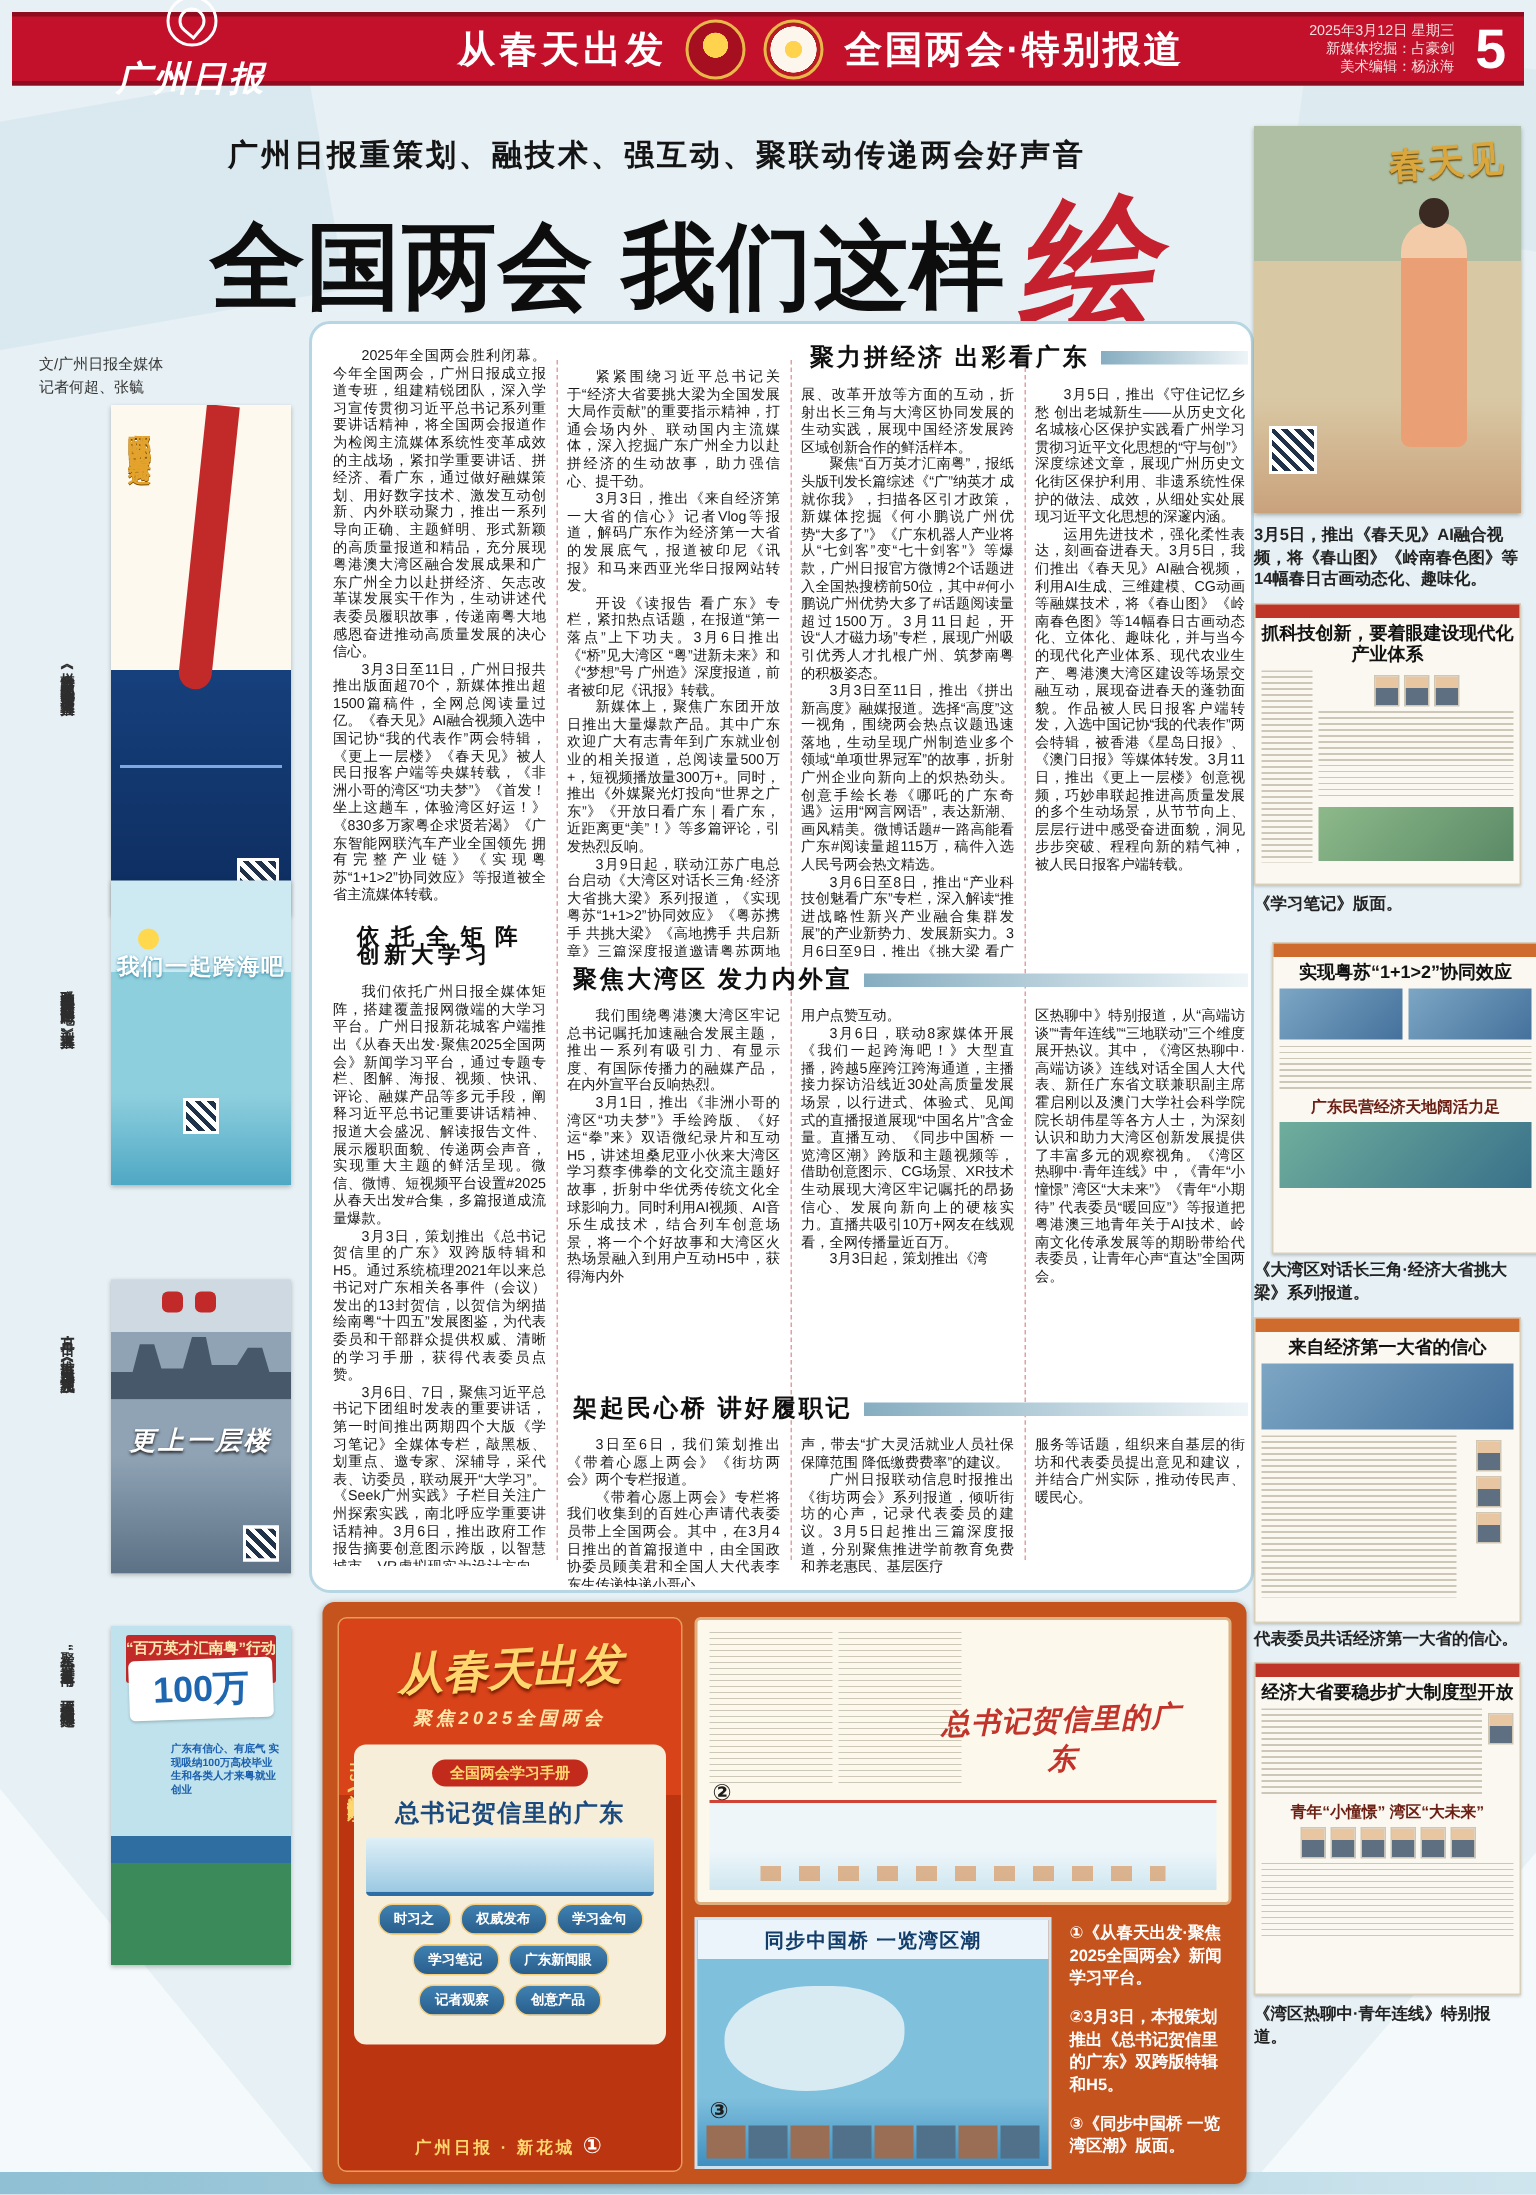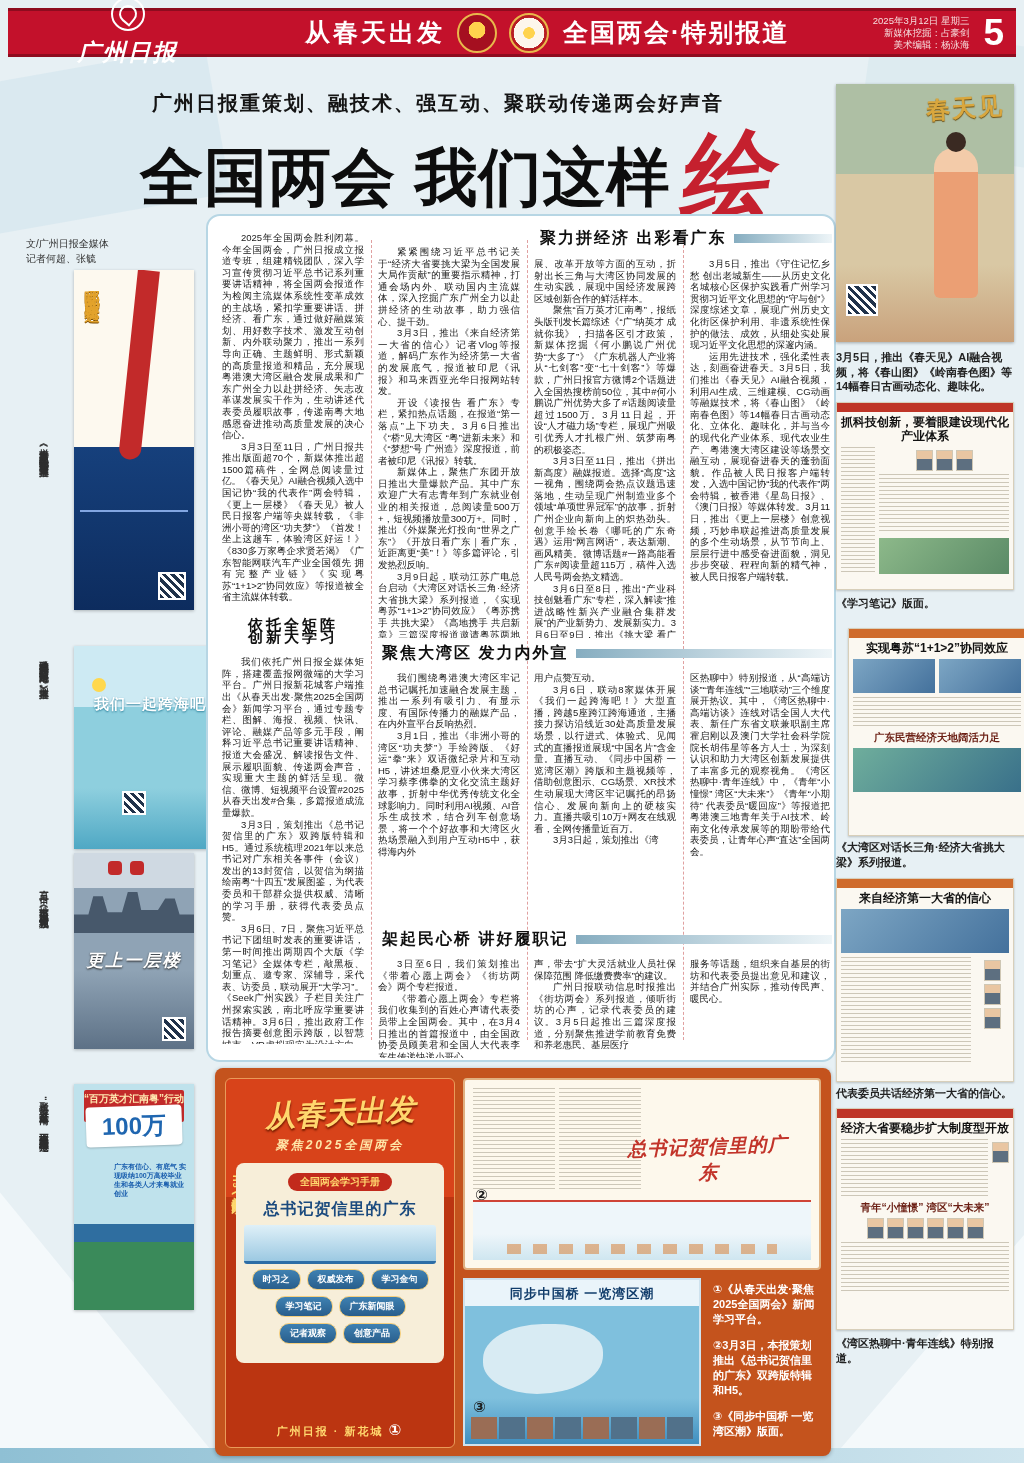--- a/index.html
+++ b/index.html
@@ -48,21 +48,21 @@
   .poster{position:absolute;left:74px;width:120px;box-shadow:0 1px 3px rgba(0,0,0,.25);overflow:hidden;}
   .p1{top:270px;height:340px;background:linear-gradient(180deg,#fdf9ef 0 52%,#16407c 52%,#0d2c5e);}
   .p1-swoosh{position:absolute;left:54px;top:0;width:22px;height:190px;background:#c22a2a;
         border-radius:0 0 40px 40px;transform:rotate(6deg);}
   .p1-title{position:absolute;left:8px;top:8px;writing-mode:vertical-rl;font-size:15px;font-weight:900;
         color:#e3a32c;letter-spacing:3px;text-shadow:0 1px 0 #7a4a00;}
   .p1-bridge{position:absolute;left:6px;top:240px;right:6px;height:2px;background:#9fc2ff;opacity:.8;}
   .qr{position:absolute;background:#fff;border:2px solid #fff;
       background-image:repeating-linear-gradient(45deg,#20324a 0 3px,#fff 3px 6px);}
   .p1 .qr{right:8px;bottom:10px;width:24px;height:24px;}
-  .p2{top:646px;height:203px;background:linear-gradient(180deg,#cdeaf3 0 30%,#8ecfde 30% 70%,#4fa8c4);padding-left:32px;}
+  .p2{top:587px;height:203px;background:linear-gradient(180deg,#cdeaf3 0 30%,#8ecfde 30% 70%,#4fa8c4);}
   .p2-sun{position:absolute;left:18px;top:32px;width:14px;height:14px;border-radius:50%;background:#ffd84d;}
   .p2-title{position:absolute;left:0;right:0;top:48px;text-align:center;font-size:15px;font-weight:900;
         color:#fff;text-shadow:0 1px 2px #2a7f9a;letter-spacing:1px;line-height:20px;}
   .p2 .qr{left:48px;bottom:34px;width:20px;height:20px;}
   .p3{top:853px;height:196px;background:linear-gradient(180deg,#cfd9e2 0 18%,#8fa3b5 18% 60%,#5d7186);}
   .p3-city{position:absolute;left:0;right:0;top:34px;height:46px;
         background:linear-gradient(180deg,transparent 0 10%,#47586b 10%);
         clip-path:polygon(0 100%,0 60%,12% 60%,16% 20%,24% 20%,28% 55%,40% 55%,46% 0,52% 0,56% 50%,70% 50%,76% 25%,84% 25%,88% 60%,100% 60%,100% 100%);}
   .p3-logos{position:absolute;left:34px;top:8px;display:flex;gap:8px;}
   .p3-logos span{width:14px;height:14px;border-radius:4px;background:#c22a2a;display:inline-block;}
@@ -78,21 +78,21 @@
   .p4-note{position:absolute;left:40px;top:78px;right:8px;font-size:7px;font-weight:700;color:#1b5fae;
         line-height:9px;text-align:left;}
   
   .article-card{position:absolute;left:206px;top:214px;width:630px;height:848px;background:#fff;
         border:2px solid #b7d6e4;border-radius:14px;box-sizing:border-box;}
   .dash{position:absolute;top:240px;height:800px;border-left:1px dashed #e0a0a0;width:0;}
   .colbox{position:absolute;font-size:9.5px;line-height:11.6px;text-align:justify;color:#191919;
         overflow:hidden;}
   .colbox p{margin:0;text-indent:2em;}
   .colbox p.cont{text-indent:0;}
-  .h3-inline{text-align:center;font-size:15px;font-weight:900;letter-spacing:3px;color:#101010;
+  .h3-inline{font-size:15px;font-weight:900;letter-spacing:3px;color:#101010;
         margin:16px 16px 14px;}
   .h2row{position:absolute;display:flex;align-items:center;gap:8px;}
   .h2row .h2t{font-size:16px;font-weight:900;letter-spacing:2px;color:#0f0f0f;white-space:nowrap;}
   .h2row .bar{flex:1;height:9px;background:linear-gradient(90deg,#86adc0,#eef5f8);}
   
   .spring{position:absolute;left:836px;top:84px;width:178px;height:258px;overflow:hidden;
         background:linear-gradient(180deg,#aebfa4 0 35%,#d9c8a4 35% 70%,#c9a27c);box-shadow:0 1px 3px rgba(0,0,0,.3);}
   .spring-title{position:absolute;right:10px;top:8px;font-size:24px;font-weight:900;color:#d9a73e;
         letter-spacing:2px;transform:rotate(-4deg);text-shadow:0 1px 1px #6b4e12;}
   .spring-fig{position:absolute;right:36px;top:64px;width:44px;height:150px;border-radius:20px 20px 6px 6px;

